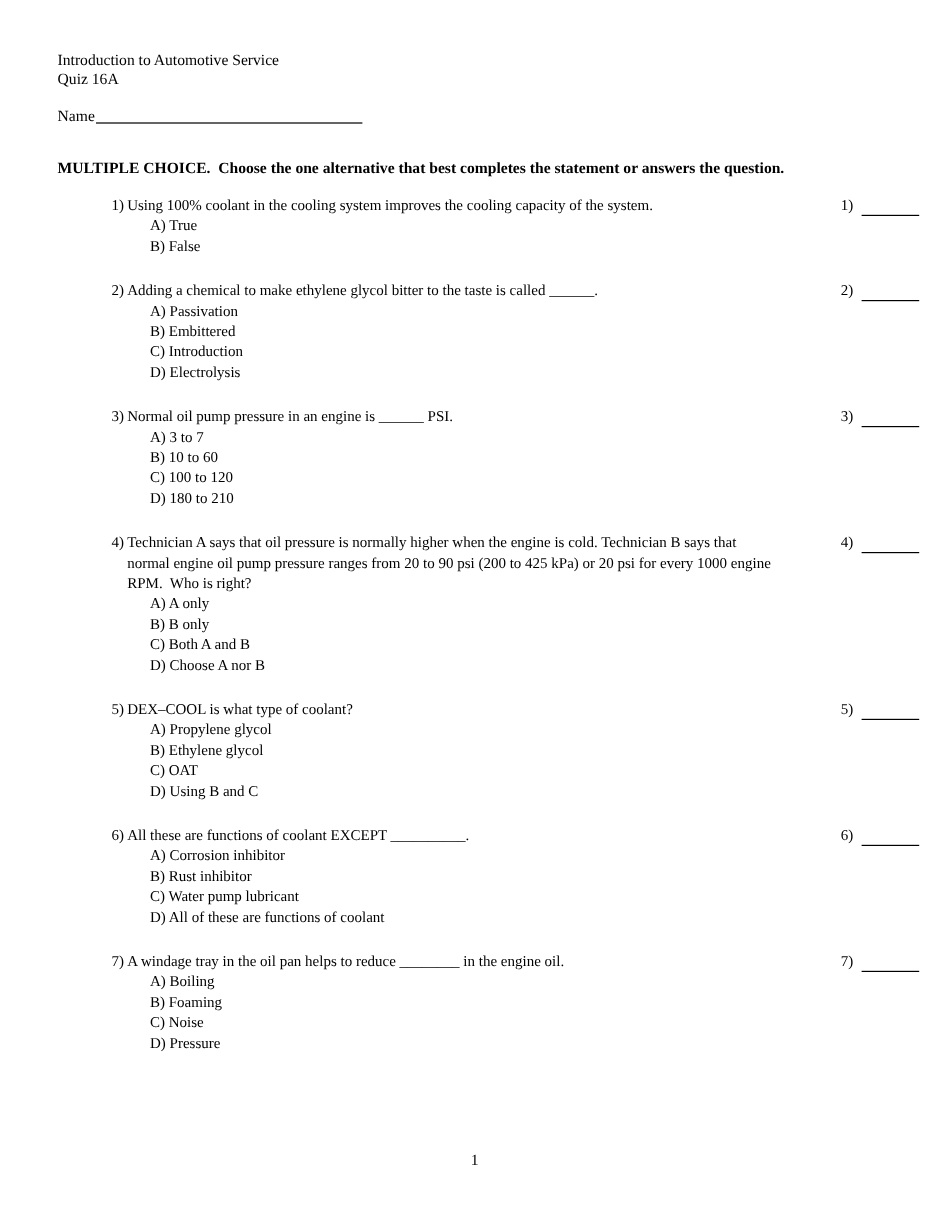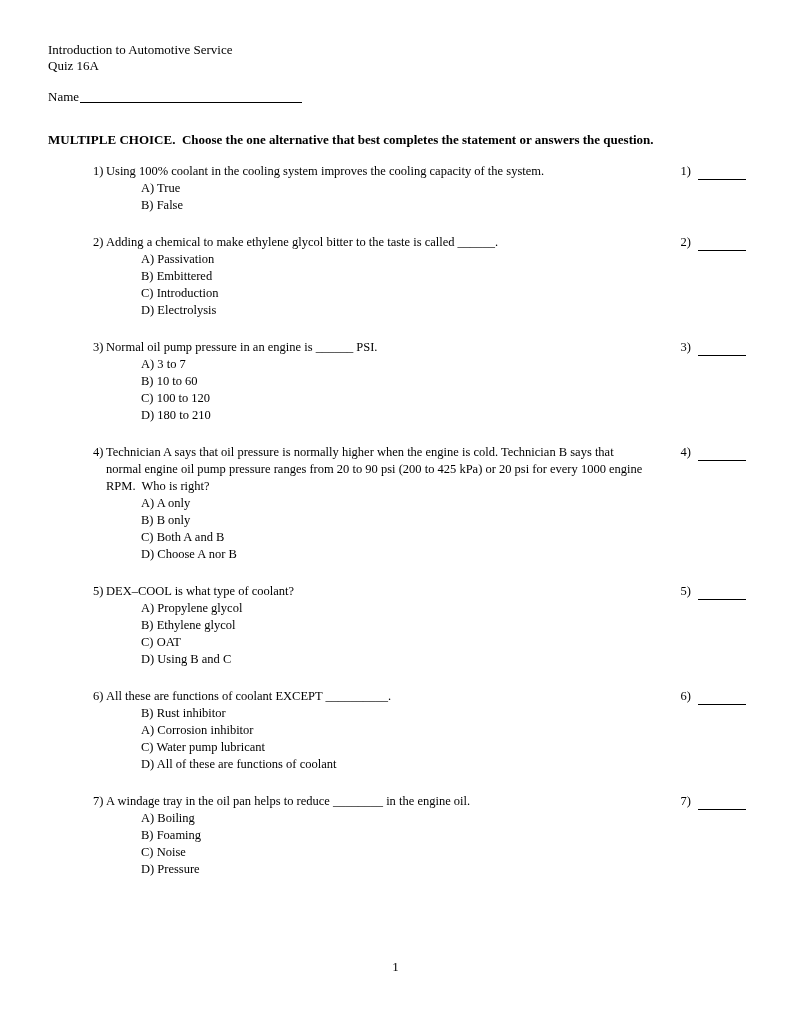--- a/index.html
+++ b/index.html
@@ -13,21 +13,21 @@
     font-family: "Liberation Serif", serif;
     color: #000000;
     position: relative;
     overflow: hidden;
   }
   .page {
     position: relative;
     width: 791px;
     height: 1024px;
     box-sizing: border-box;
-    padding: 42px 45px 0 48px;
+    padding: 42px 25px 0 48px;
   }
   .header-line {
     font-size: 13px;
     line-height: 16px;
   }
   .name-row {
     margin-top: 14px;
     font-size: 13px;
     line-height: 17px;
     display: flex;
@@ -67,21 +67,21 @@
   }
   .q-num {
     width: 13px;
     flex-shrink: 0;
   }
   .q-text {
     flex: 1;
     white-space: pre-wrap;
   }
   .choices {
-    margin-left: 48px;
+    margin-left: 32px;
   }
   .choice {
     line-height: 17px;
   }
   .q-answer {
     display: flex;
     align-items: flex-end;
     flex-shrink: 0;
     padding-top: 0;
   }
@@ -214,22 +214,22 @@
     </div>
   </div>
 
   <div class="question">
     <div class="q-left">
       <div class="q-line">
         <span class="q-num">6)</span>
         <span class="q-text">All these are functions of coolant EXCEPT __________.</span>
       </div>
       <div class="choices">
+            <div class="choice">A) Corrosion inhibitor</div>
             <div class="choice">B) Rust inhibitor</div>
-            <div class="choice">A) Corrosion inhibitor</div>
             <div class="choice">C) Water pump lubricant</div>
             <div class="choice">D) All of these are functions of coolant</div>
           </div>
     </div>
     <div class="q-answer">
       <span class="a-num">6)</span>
       <span class="a-blank"></span>
     </div>
   </div>
 

